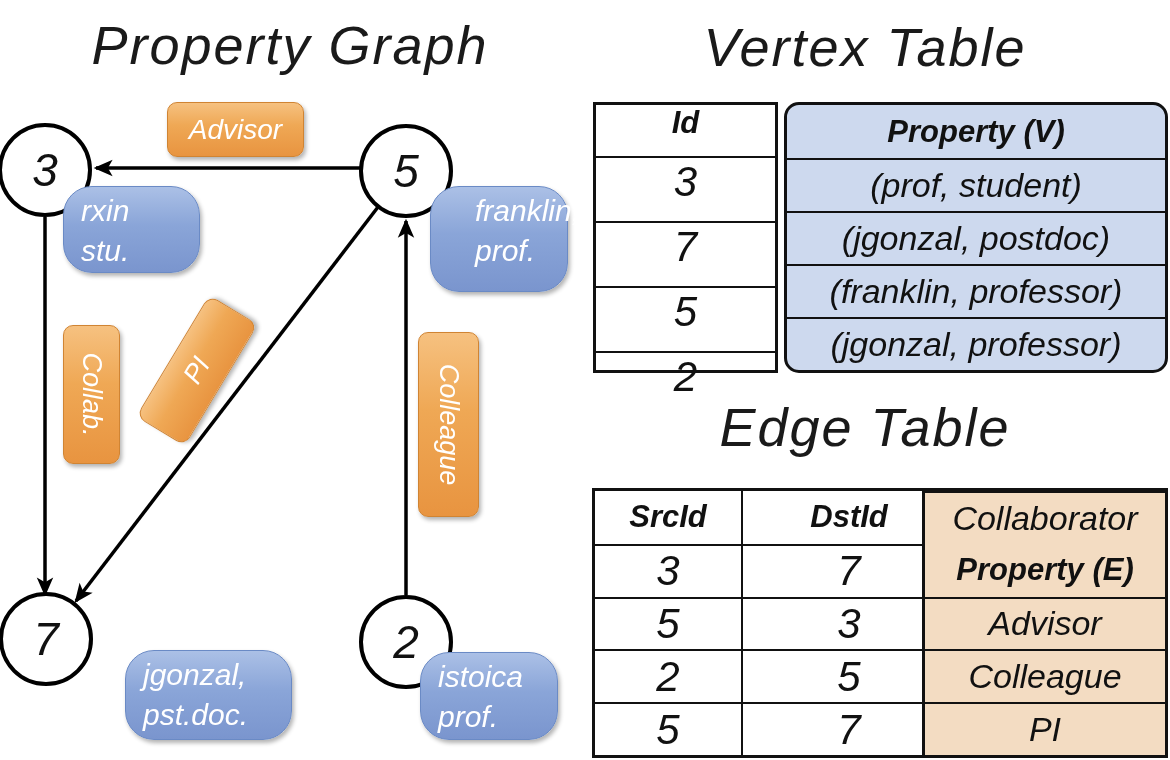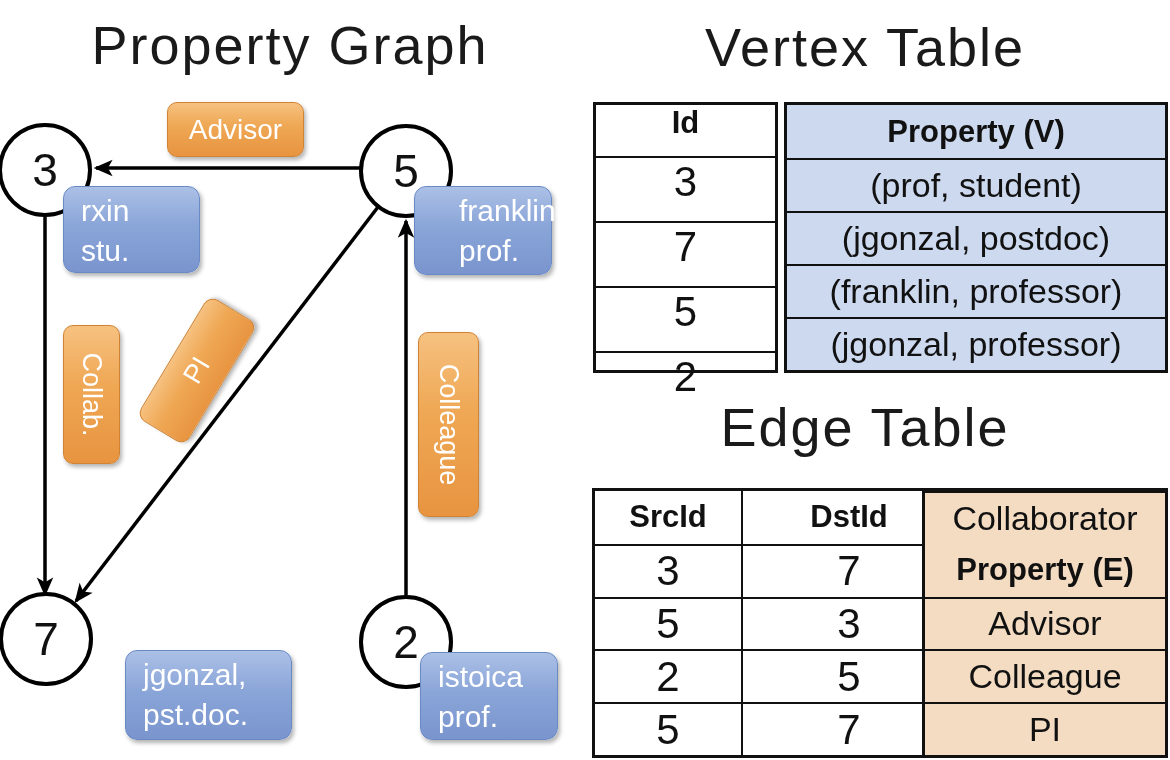--- a/index.html
+++ b/index.html
@@ -1,17 +1,17 @@
 <!DOCTYPE html>
 <html><head>
 <meta charset="utf-8">
 <style>
   html,body{margin:0;padding:0;background:#fff;}
   .canvas{position:relative;width:1170px;height:760px;background:#ffffff;overflow:hidden;
-          font-family:"Liberation Sans","DejaVu Sans",sans-serif;color:#111;}
+          font-family:"Liberation Sans","DejaVu Sans",sans-serif;color:#111;font-style:italic;}
 
   
   .title{position:absolute;font-size:54px;letter-spacing:2px;color:#1a1a1a;text-align:center;white-space:nowrap;}
   .pg-title{left:40px;top:14px;width:500px;}
   .vt-title{left:645px;top:16px;width:440px;}
   .et-title{left:645px;top:396px;width:440px;}
 
   
   .edges{position:absolute;left:0;top:0;z-index:1;pointer-events:none;}
   .edges line{stroke:#000;stroke-width:3.5;}
@@ -31,40 +31,40 @@
           border:1px solid #d08433;border-radius:10px;color:#fff;font-size:27px;
           box-shadow:2px 3px 4px rgba(0,0,0,.30);z-index:3;white-space:nowrap;}
   .lab-advisor{left:167px;top:102px;width:135px;height:53px;font-size:28px;}
   .lab-collab{left:63px;top:325px;width:55px;height:137px;}
   .lab-colleague{left:418px;top:332px;width:59px;height:183px;}
   .lab-pi{left:126px;top:342px;width:140px;height:55px;transform:rotate(-59deg);}
   .vtext{transform:rotate(90deg);display:block;white-space:nowrap;}
 
   
   .vbox{position:absolute;background:linear-gradient(180deg,#abc0e6 0%,#8aa5d8 45%,#7a95ce 100%);
-        border:1px solid #6a8ac5;border-radius:12px;color:#fff;font-size:30px;line-height:40px;
+        border:1px solid #6a8ac5;border-radius:29px;color:#fff;font-size:30px;line-height:40px;
         padding:4px 0 0 17px;box-sizing:border-box;box-shadow:2px 3px 4px rgba(0,0,0,.30);z-index:4;}
   .vbox span{display:block;}
   .b-rxin{left:63px;top:186px;width:137px;height:87px;}
-  .b-franklin{left:414px;top:186px;width:138px;height:89px;padding-left:44px;}
+  .b-franklin{left:430px;top:186px;width:138px;height:106px;padding-left:44px;}
   .b-jgonzal{left:77px;top:650px;width:167px;height:90px;margin-left:48px;}
   .b-istoica{left:420px;top:652px;width:138px;height:88px;}
 
   
   .tbl{position:absolute;border:3px solid #111;box-sizing:border-box;background:#fff;
        display:grid;z-index:2;}
   .cell{display:flex;align-items:center;justify-content:center;white-space:nowrap;}
   .rt{border-top:2.5px solid #111;}
   .c2{border-left:2.5px solid #111;}
   .hdr{font-weight:bold;font-size:31px;}
   .num{font-size:42px;}
   .ptxt{font-size:34px;}
 
   .vt-id{left:593px;top:102px;width:185px;height:271px;grid-template-rows:repeat(5,1fr);gap:15px;}
-  .vt-prop{left:784px;top:102px;width:384px;height:271px;grid-template-rows:repeat(5,1fr);}
+  .vt-prop{left:784px;top:102px;width:384px;height:271px;grid-template-rows:repeat(5,1fr);border-radius:15px;}
   .et-left{left:592px;top:488px;width:366px;height:270px;
            grid-template-columns:146px 1fr;grid-template-rows:repeat(5,1fr);}
   .et-prop{left:922px;top:488px;width:246px;height:270px;grid-template-rows:repeat(5,1fr);}
 </style>
 </head>
 <body>
 
 <div class="canvas">
 
   <div class="title pg-title">Property Graph</div>

